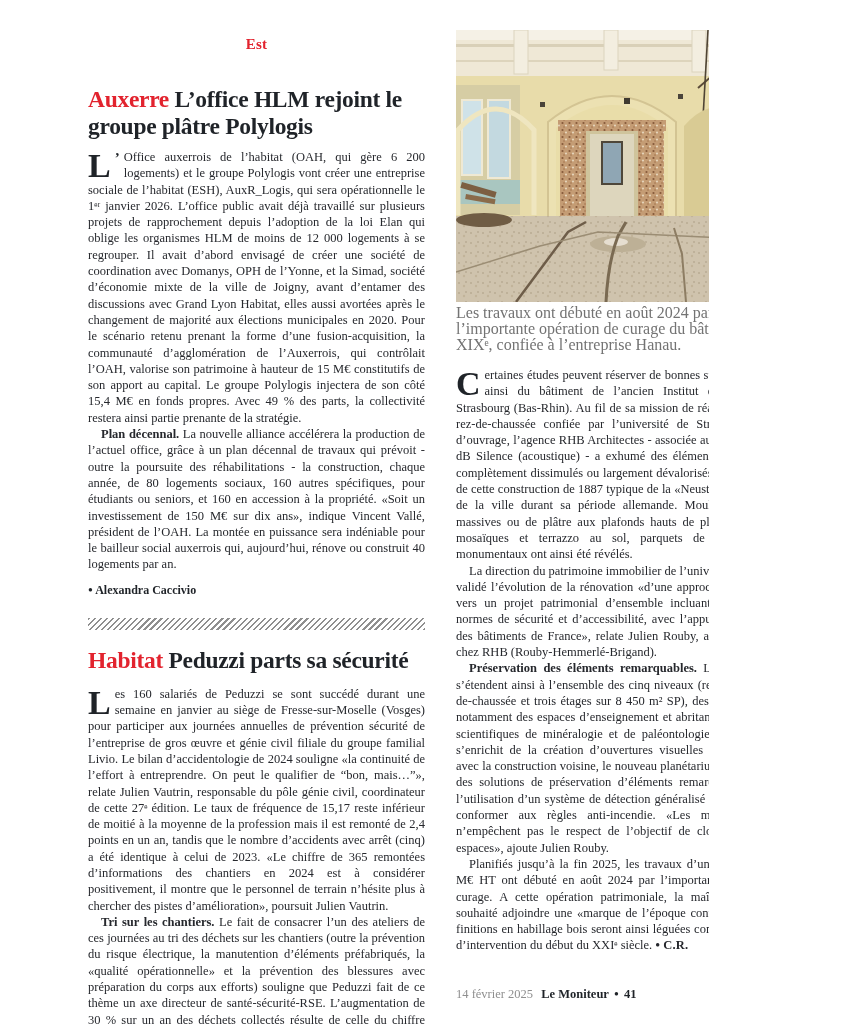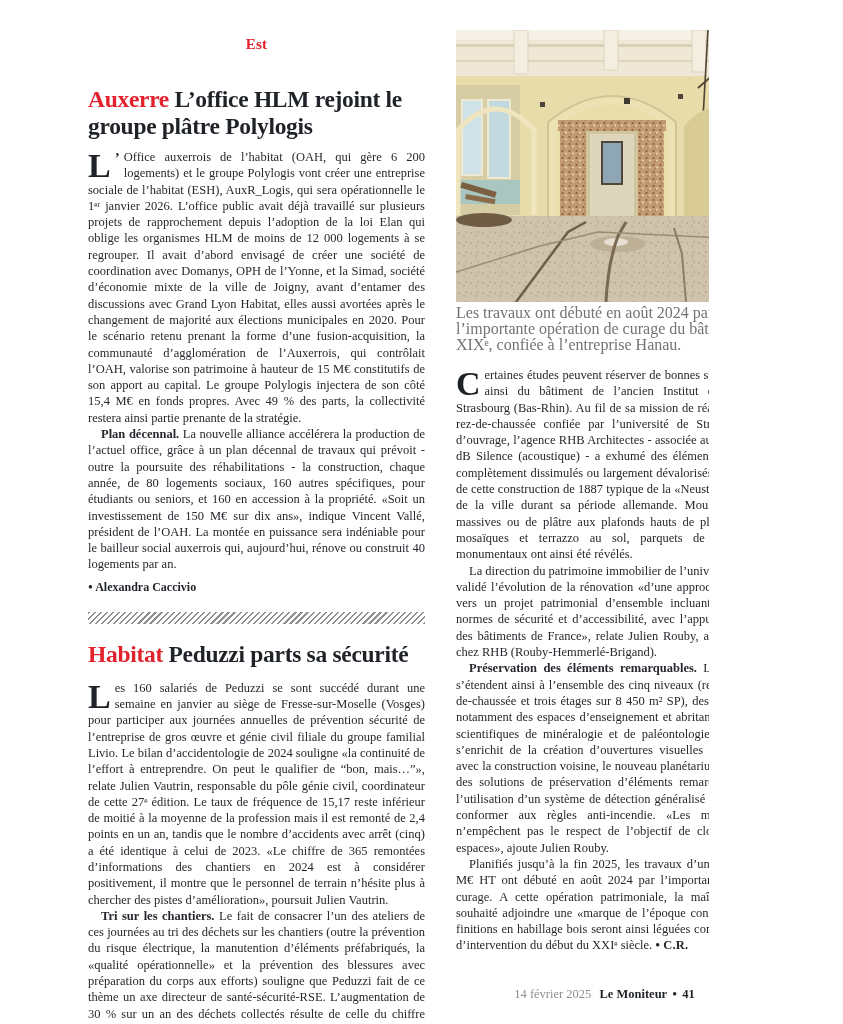--- a/index.html
+++ b/index.html
@@ -34,21 +34,21 @@
 
   .dropcap{
     float:left;font-weight:700;font-size:34px;line-height:29px;
     padding:2px 4px 0 0;color:#1f2328;
   }
   .dropcap-apos{
     float:left;font-weight:700;font-size:15px;line-height:16px;
     padding:1px 4px 0 0;color:#1f2328;
   }
 
-  .byline{margin:6px 0 0 0;font-size:12px;font-weight:700;color:#1f2328;line-height:15px;}
+  .byline{margin:6px 0 0 0;font-size:12px;font-weight:700;color:#1f2328;line-height:21px;}
   .byline .bullet,.sig .bullet{font-size:8px;vertical-align:2px;}
   .sig{font-weight:700;white-space:nowrap;}
   .sig-name{letter-spacing:.2px;}
 
   .hatch-divider{
     margin-top:17px;width:337px;height:12px;
     background:repeating-linear-gradient(135deg,#8f8f8f 0 1.6px,transparent 1.6px 4.3px);
   }
   .headline.after-divider{margin-top:17px;}
   p.body.vosges-first{margin-top:12px;}
@@ -62,21 +62,21 @@
     font-family:"Liberation Sans", sans-serif;font-size:6.5px;letter-spacing:.5px;
     color:#9a9a9a;white-space:nowrap;
   }
   .caption{
     margin-top:3px;font-size:16px;line-height:16px;color:#737373;text-align:left;
   }
   h2.headline.strasbourg{margin-top:11px;max-width:312px;}
   p.body.stras-first{margin-top:14px;}
 
   .page-footer{
-    position:absolute;left:436px;top:987px;width:337px;text-align:center;
+    position:absolute;left:456px;top:987px;width:337px;text-align:left;
     font-size:12.5px;color:#1f2328;
   }
   .page-footer .date{color:var(--text-gray,#8f8f8f);}
   .page-footer .brand{font-weight:700;padding-left:5px;}
   .page-footer .dot{font-size:8px;vertical-align:2px;padding:0 2px;}
   .page-footer .pageno{font-weight:700;}
 </style>
 </head>
 <body>
 

